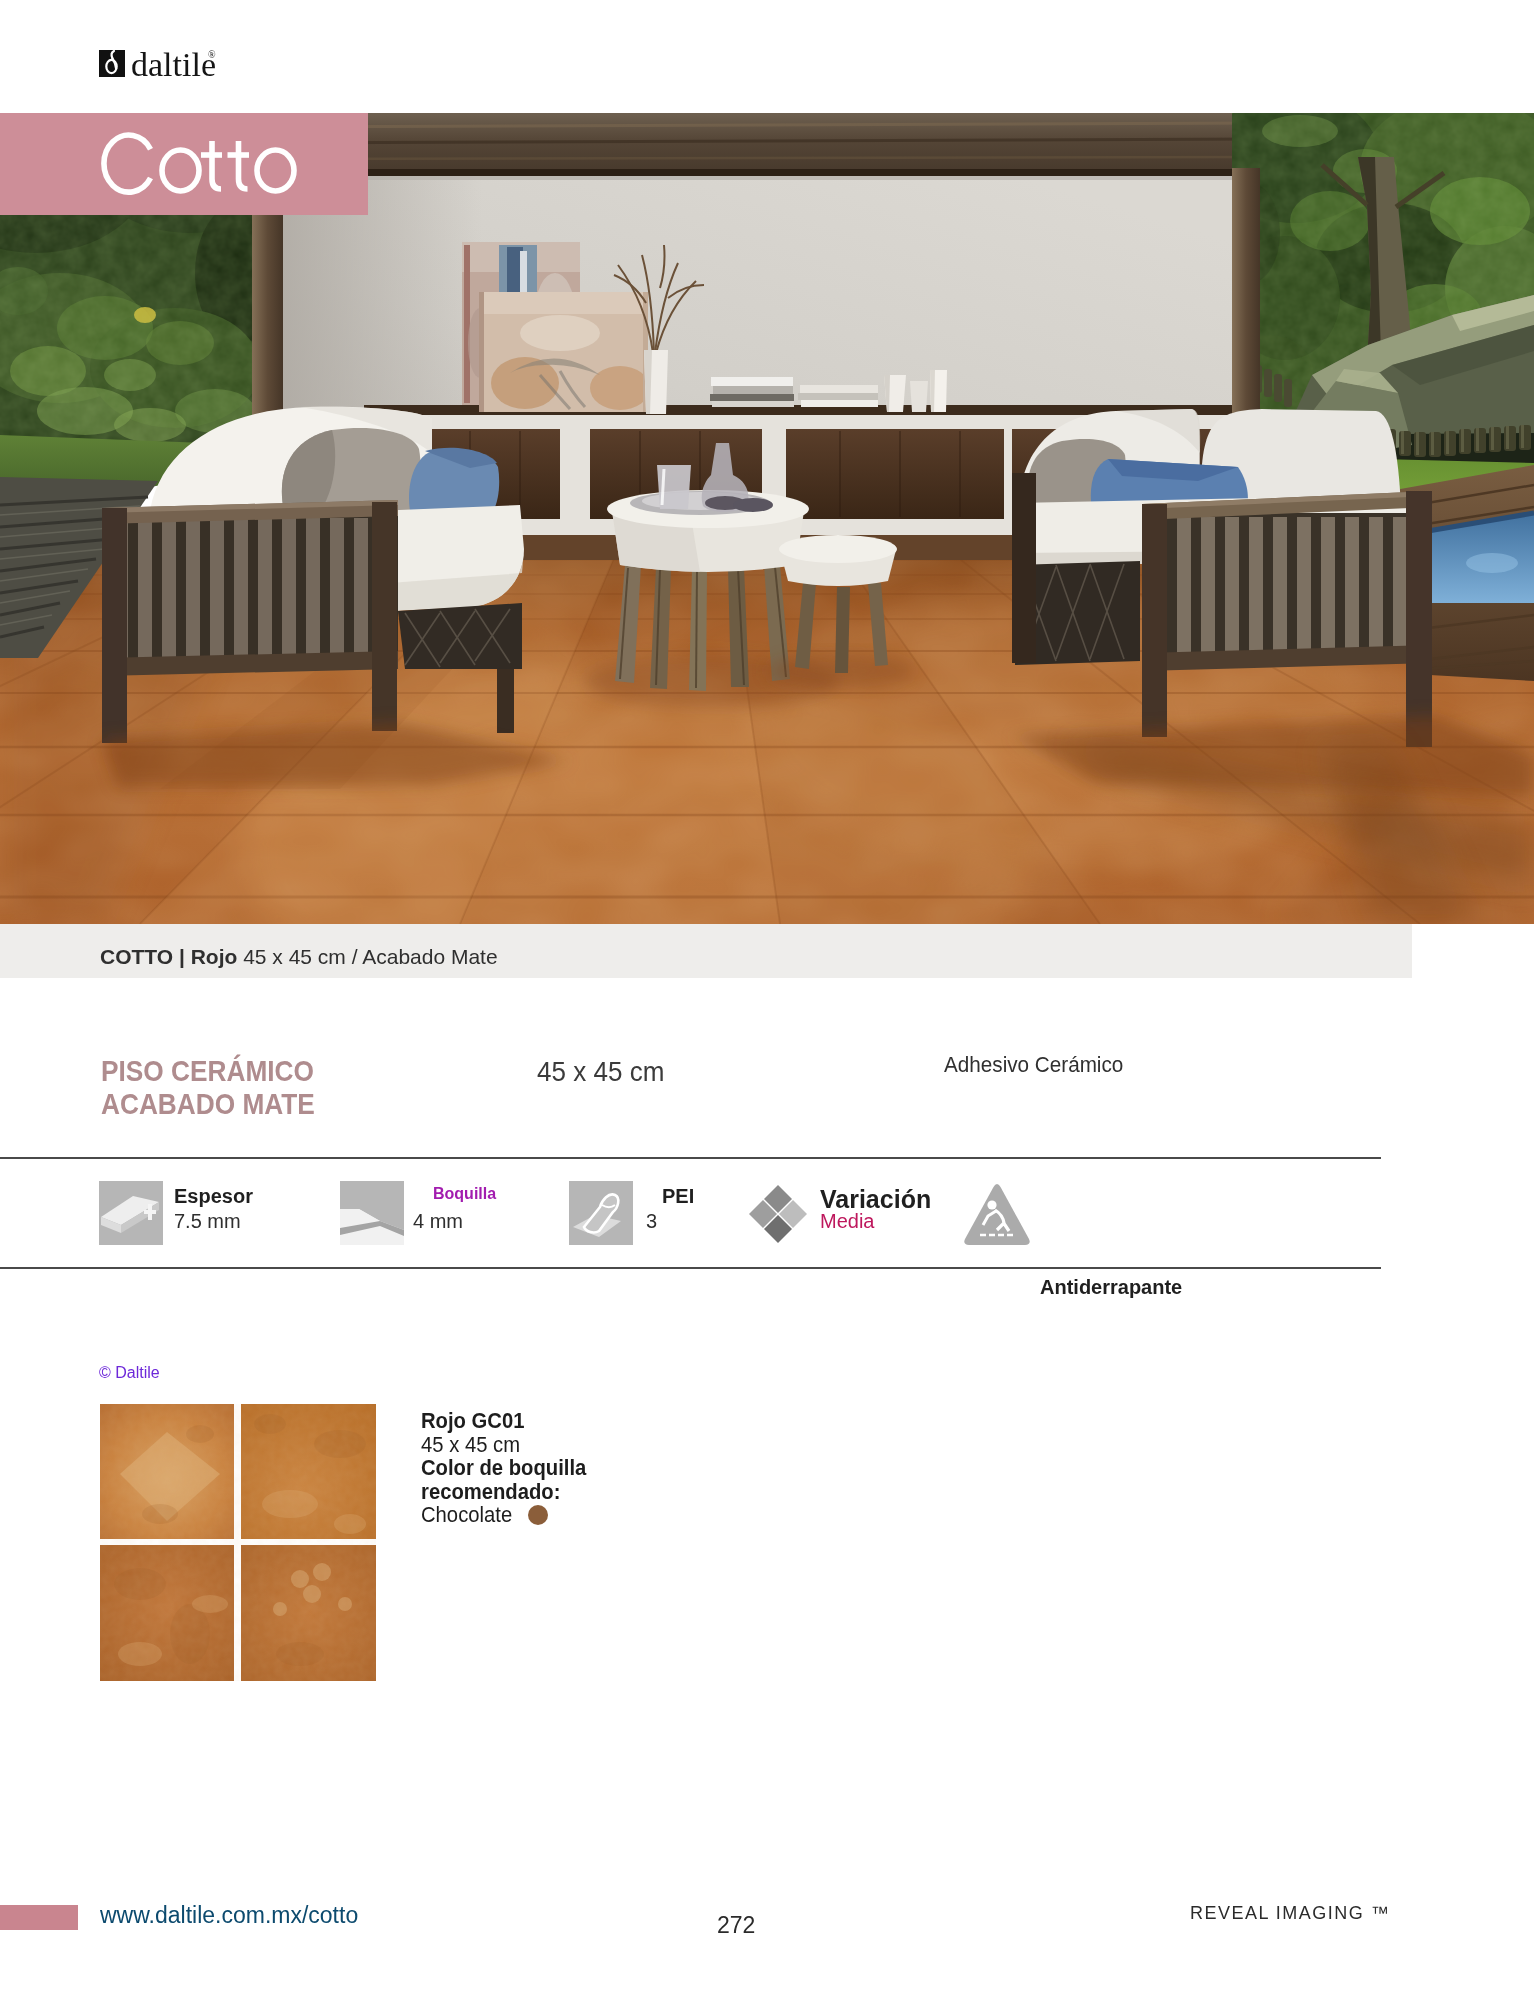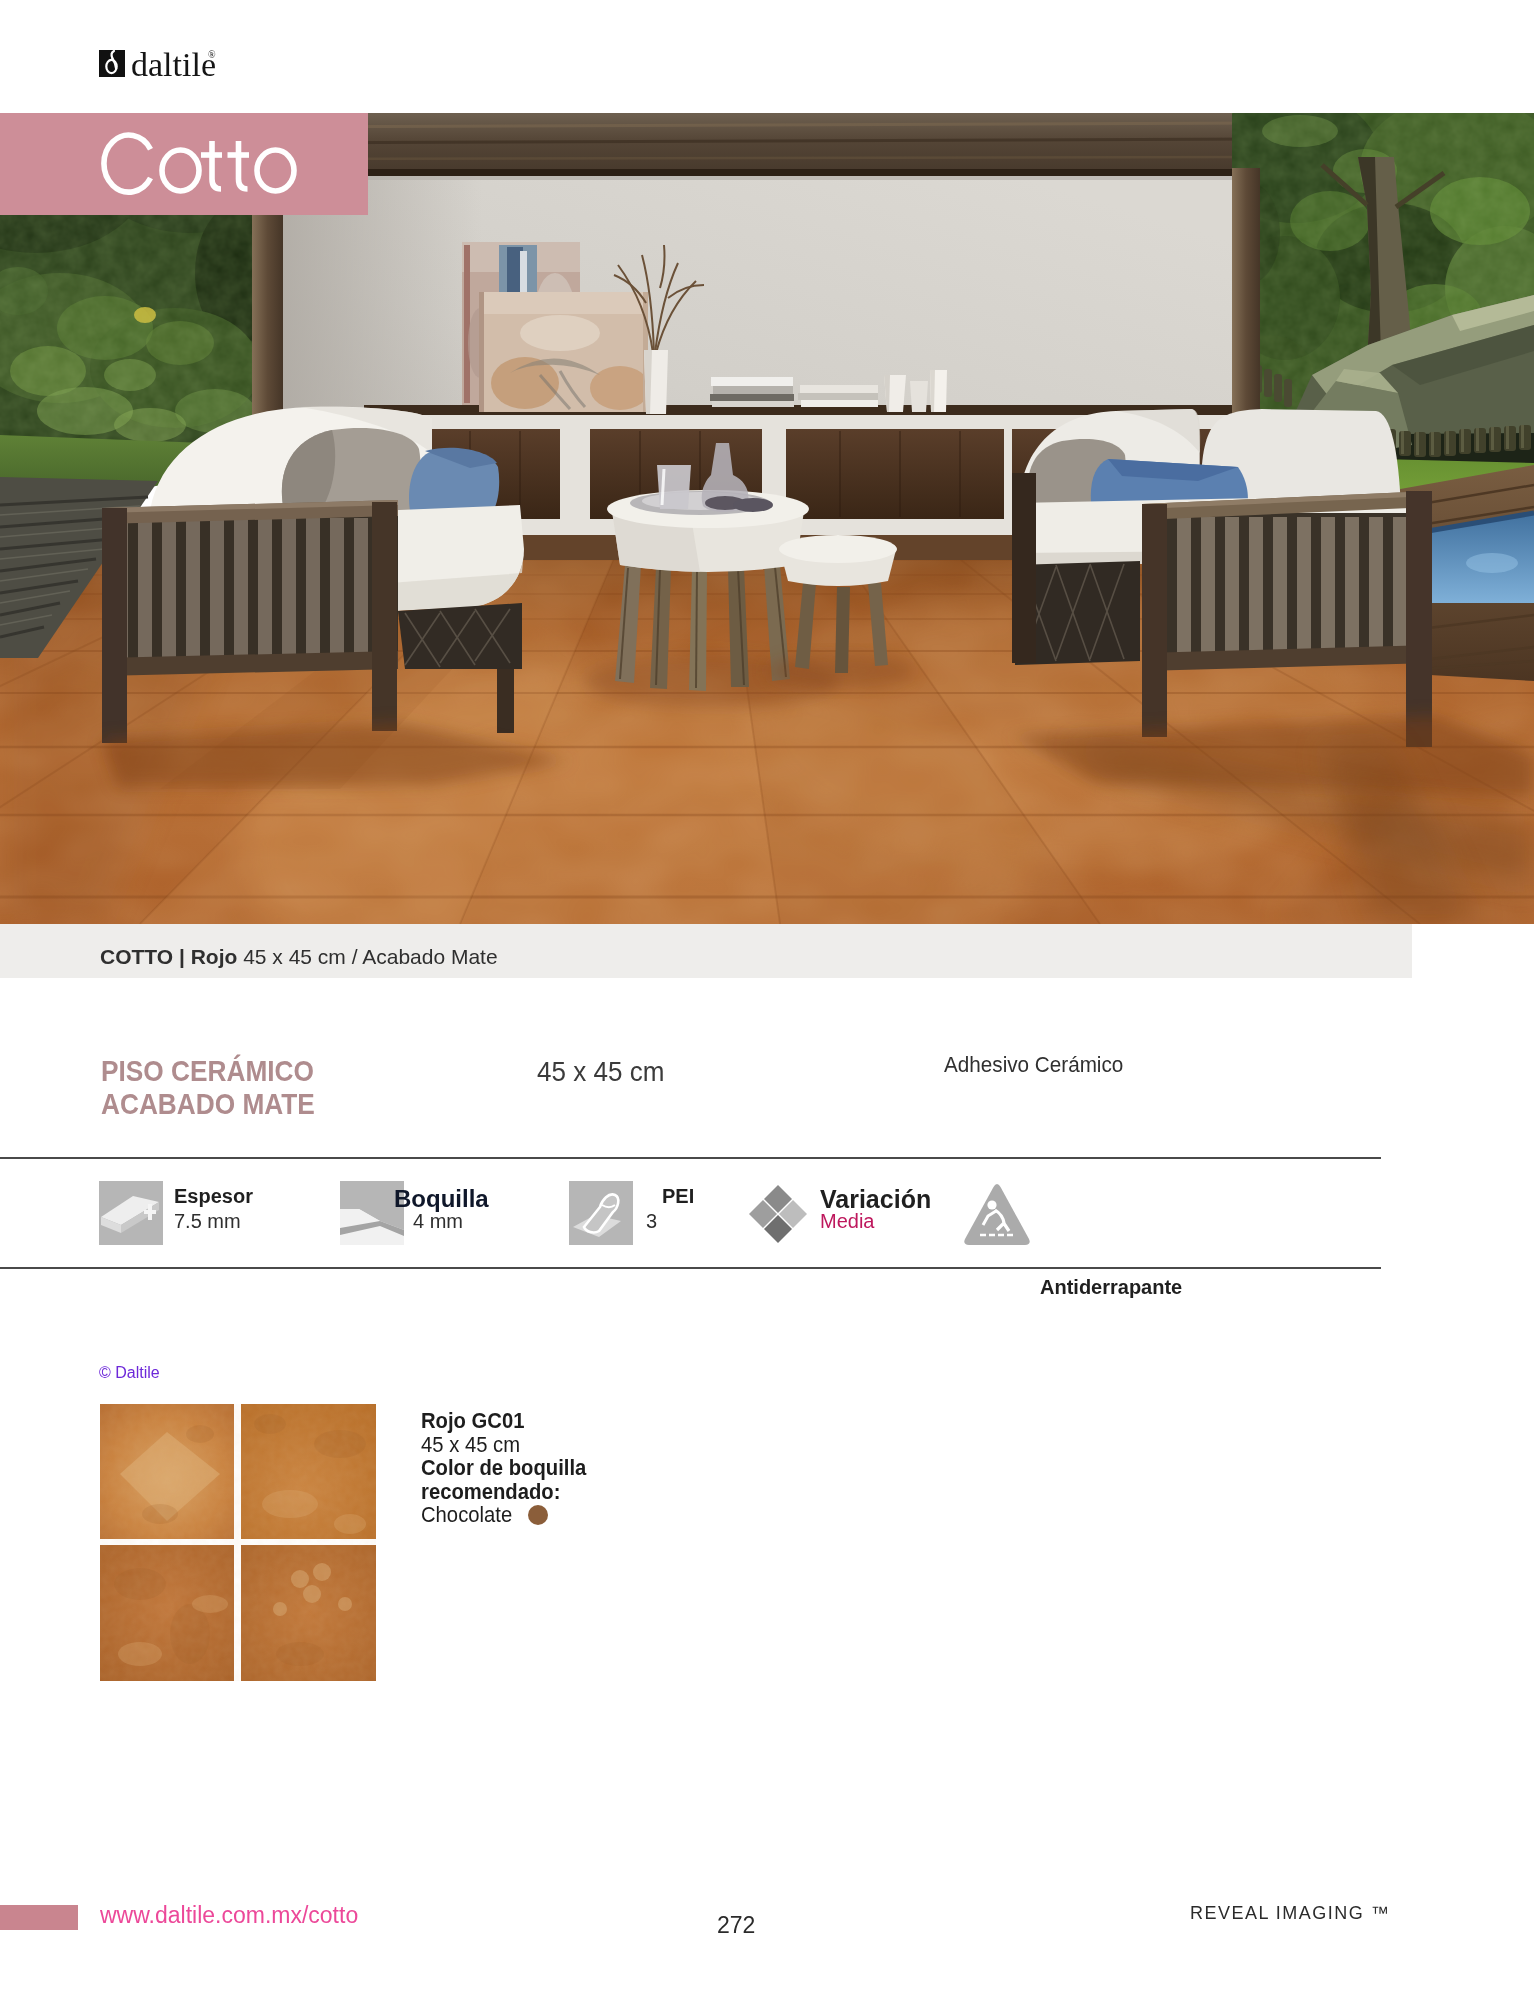--- a/index.html
+++ b/index.html
@@ -546,21 +546,21 @@
 <div class="abs" style="left:174px;top:1210px;font-size:20px;color:#2f2f2f;">7.5 mm</div>
 
 <div class="abs" style="left:340px;top:1181px;width:64px;height:64px;">
 <svg width="64" height="64" viewBox="0 0 64 64">
 <rect x="0" y="0" width="64" height="64" fill="#f1f1f1"></rect>
 <polygon points="0,0 64,0 64,49 40,40 19,28 0,28" fill="#b6b6b6"></polygon>
 <polygon points="0,28 19,28 40,40 0,47" fill="#f1f1f1"></polygon>
 <polygon points="0,47 40,40 64,49 64,55 40,45 0,54" fill="#a4a4a4"></polygon>
 </svg>
 </div>
-<div class="abs" style="left:394px;top:1185px;font-size:24px;font-weight:bold;color:#0f172a;">Boquilla</div>
+<div class="abs" style="left:433px;top:1185px;font-size:16px;font-weight:bold;color:#a21caf;">Boquilla</div>
 <div class="abs" style="left:413px;top:1210px;font-size:20px;color:#2f2f2f;">4 mm</div>
 
 <div class="abs" style="left:569px;top:1181px;width:64px;height:64px;">
 <svg width="64" height="64" viewBox="0 0 64 64">
 <rect x="0" y="0" width="64" height="64" fill="#b6b6b6"></rect>
 <polygon points="4,46 26,34 52,40 30,56" fill="#dcdcdc"></polygon>
 <path d="M 15 46 L 31 26 C 33 19 40 11 46 14 C 52 17 49 27 44 31 L 30 50 C 25 53 17 51 15 46 Z" fill="#c5c5c5" stroke="#ffffff" stroke-width="2.6"></path>
 <path d="M 33 24 C 38 27 42 27 46 24" stroke="#ffffff" stroke-width="2" fill="none"></path>
 </svg>
 </div>
@@ -680,17 +680,17 @@
 <span class="b">Rojo GC01</span><br>
 45 x 45 cm<br>
 <span class="b">Color de boquilla<br>recomendado:</span><br>
 Chocolate
 </div>
 
 <div class="abs" style="left:528px;top:1505px;width:20px;height:20px;border-radius:50%;background:#8b5e3a;"></div>
 
 <div class="abs" style="left:0;top:1905px;width:78px;height:25px;background:#c9858f;"></div>
 
-<div class="abs" style="left:100px;top:1902px;font-size:23px;color:#ec4899;">www.daltile.com.mx/cotto</div>
+<div class="abs" style="left:100px;top:1902px;font-size:23px;color:#0c4a6e;">www.daltile.com.mx/cotto</div>
 
 <div class="abs" style="left:717px;top:1912px;font-size:23px;color:#2b2b2b;">272</div>
 
 <div class="abs" style="left:1190px;top:1903px;font-size:18px;letter-spacing:1.5px;color:#2b2b2b;">REVEAL IMAGING ™</div>
 
 </body></html>

